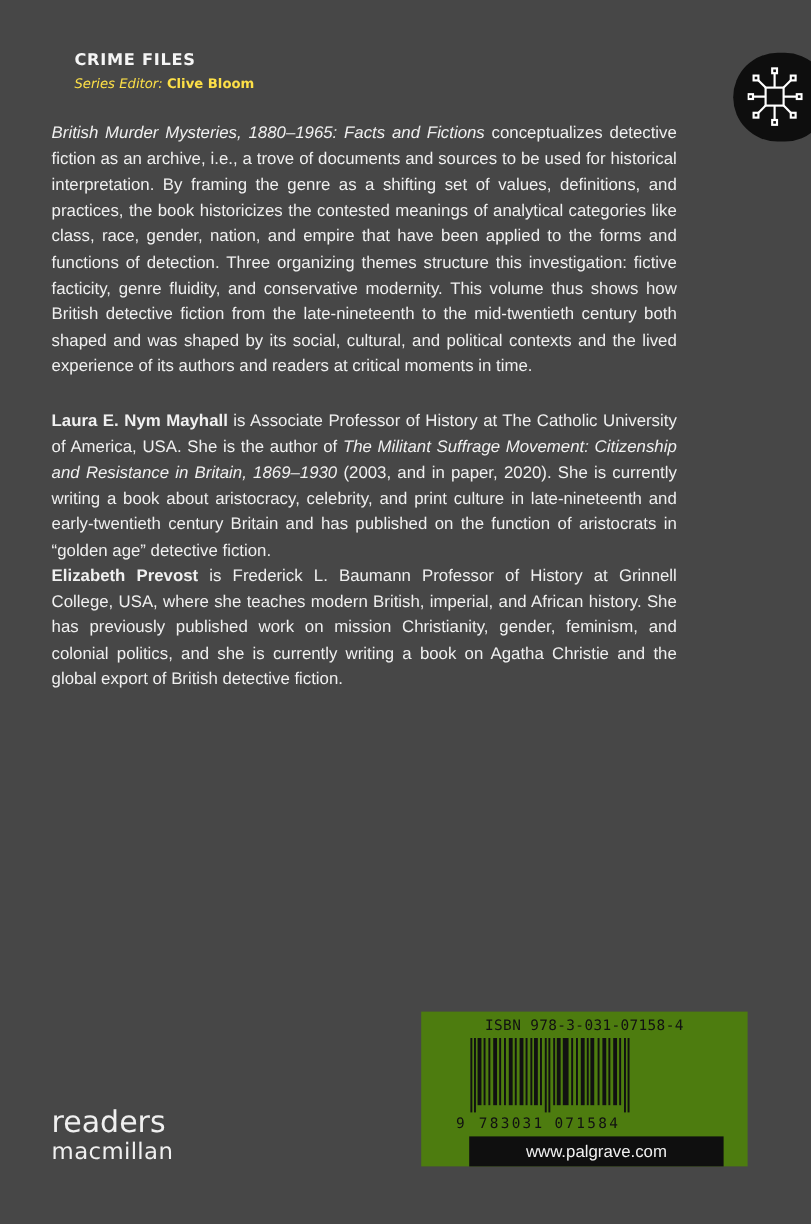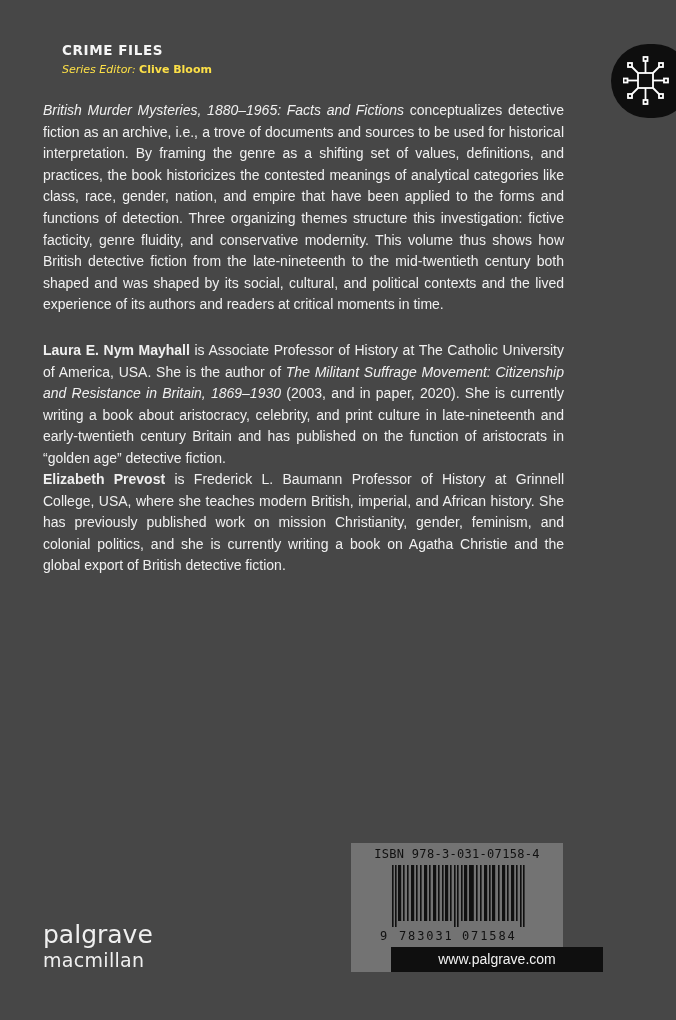--- a/index.html
+++ b/index.html
@@ -69,23 +69,24 @@
     .imprint-badge svg {
       position: absolute;
       left: 12px;
       top: 10px;
     }
 
     .barcode-box {
       position: absolute;
       left: 351px;
       top: 843px;
-      width: 212px;
+      width: 248px;
       height: 129px;
-      background: #737373;
+      background: #4d7c0f;
+      padding-left: 24px;
     }
     .isbn-text {
       position: absolute;
       left: 0;
       top: 4px;
       width: 100%;
       text-align: center;
       font-family: "DejaVu Sans Mono", monospace;
       font-size: 12px;
       color: #111;
@@ -165,21 +166,21 @@
   </svg>
 </div>
 
 <div class="body-text" id="p1"><em>British Murder Mysteries, 1880–1965: Facts and Fictions</em><span> conceptualizes detective fiction as an archive, i.e., a trove of documents and sources to be used for historical interpretation. By framing the genre as a shifting set of values, definitions, and practices, the book historicizes the contested meanings of analytical categories like class, race, gender, nation, and empire that have been applied to the forms and functions of detection. Three organizing themes structure this investigation: fictive facticity, genre fluidity, and conservative modernity. This volume thus shows how British detective fiction from the late-nineteenth to the mid-twentieth century both shaped and was shaped by its social, cultural, and political contexts and the lived experience of its authors and readers at critical moments in time.</span></div>
 
 <div class="body-text" id="p2"><b>Laura E. Nym Mayhall</b><span> is Associate Professor of History at The Catholic University of America, USA. She is the author of </span><em>The Militant Suffrage Movement: Citizenship and Resistance in Britain, 1869–1930</em><span> (2003, and in paper, 2020). She is currently writing a book about aristocracy, celebrity, and print culture in late-nineteenth and early-twentieth century Britain and has published on the function of aristocrats in “golden age” detective fiction.</span></div>
 
 <div class="body-text" id="p3"><b>Elizabeth Prevost</b><span> is Frederick L. Baumann Professor of History at Grinnell College, USA, where she teaches modern British, imperial, and African history. She has previously published work on mission Christianity, gender, feminism, and colonial politics, and she is currently writing a book on Agatha Christie and the global export of British detective fiction.</span></div>
 
 <div class="publisher-logo">
-  <div class="logo-line1">palgrave</div>
+  <div class="logo-line1">readers</div>
   <div class="logo-line2">macmillan</div>
 </div>
 
 <div class="barcode-box">
   <div class="isbn-text">ISBN 978-3-031-07158-4</div>
   <svg class="barcode-svg" width="212" height="104" viewBox="0 0 212 104">
     <g fill="#111">
 
       <rect x="41" y="22" width="1.6" height="62"></rect>
       <rect x="44" y="22" width="1.6" height="62"></rect>

